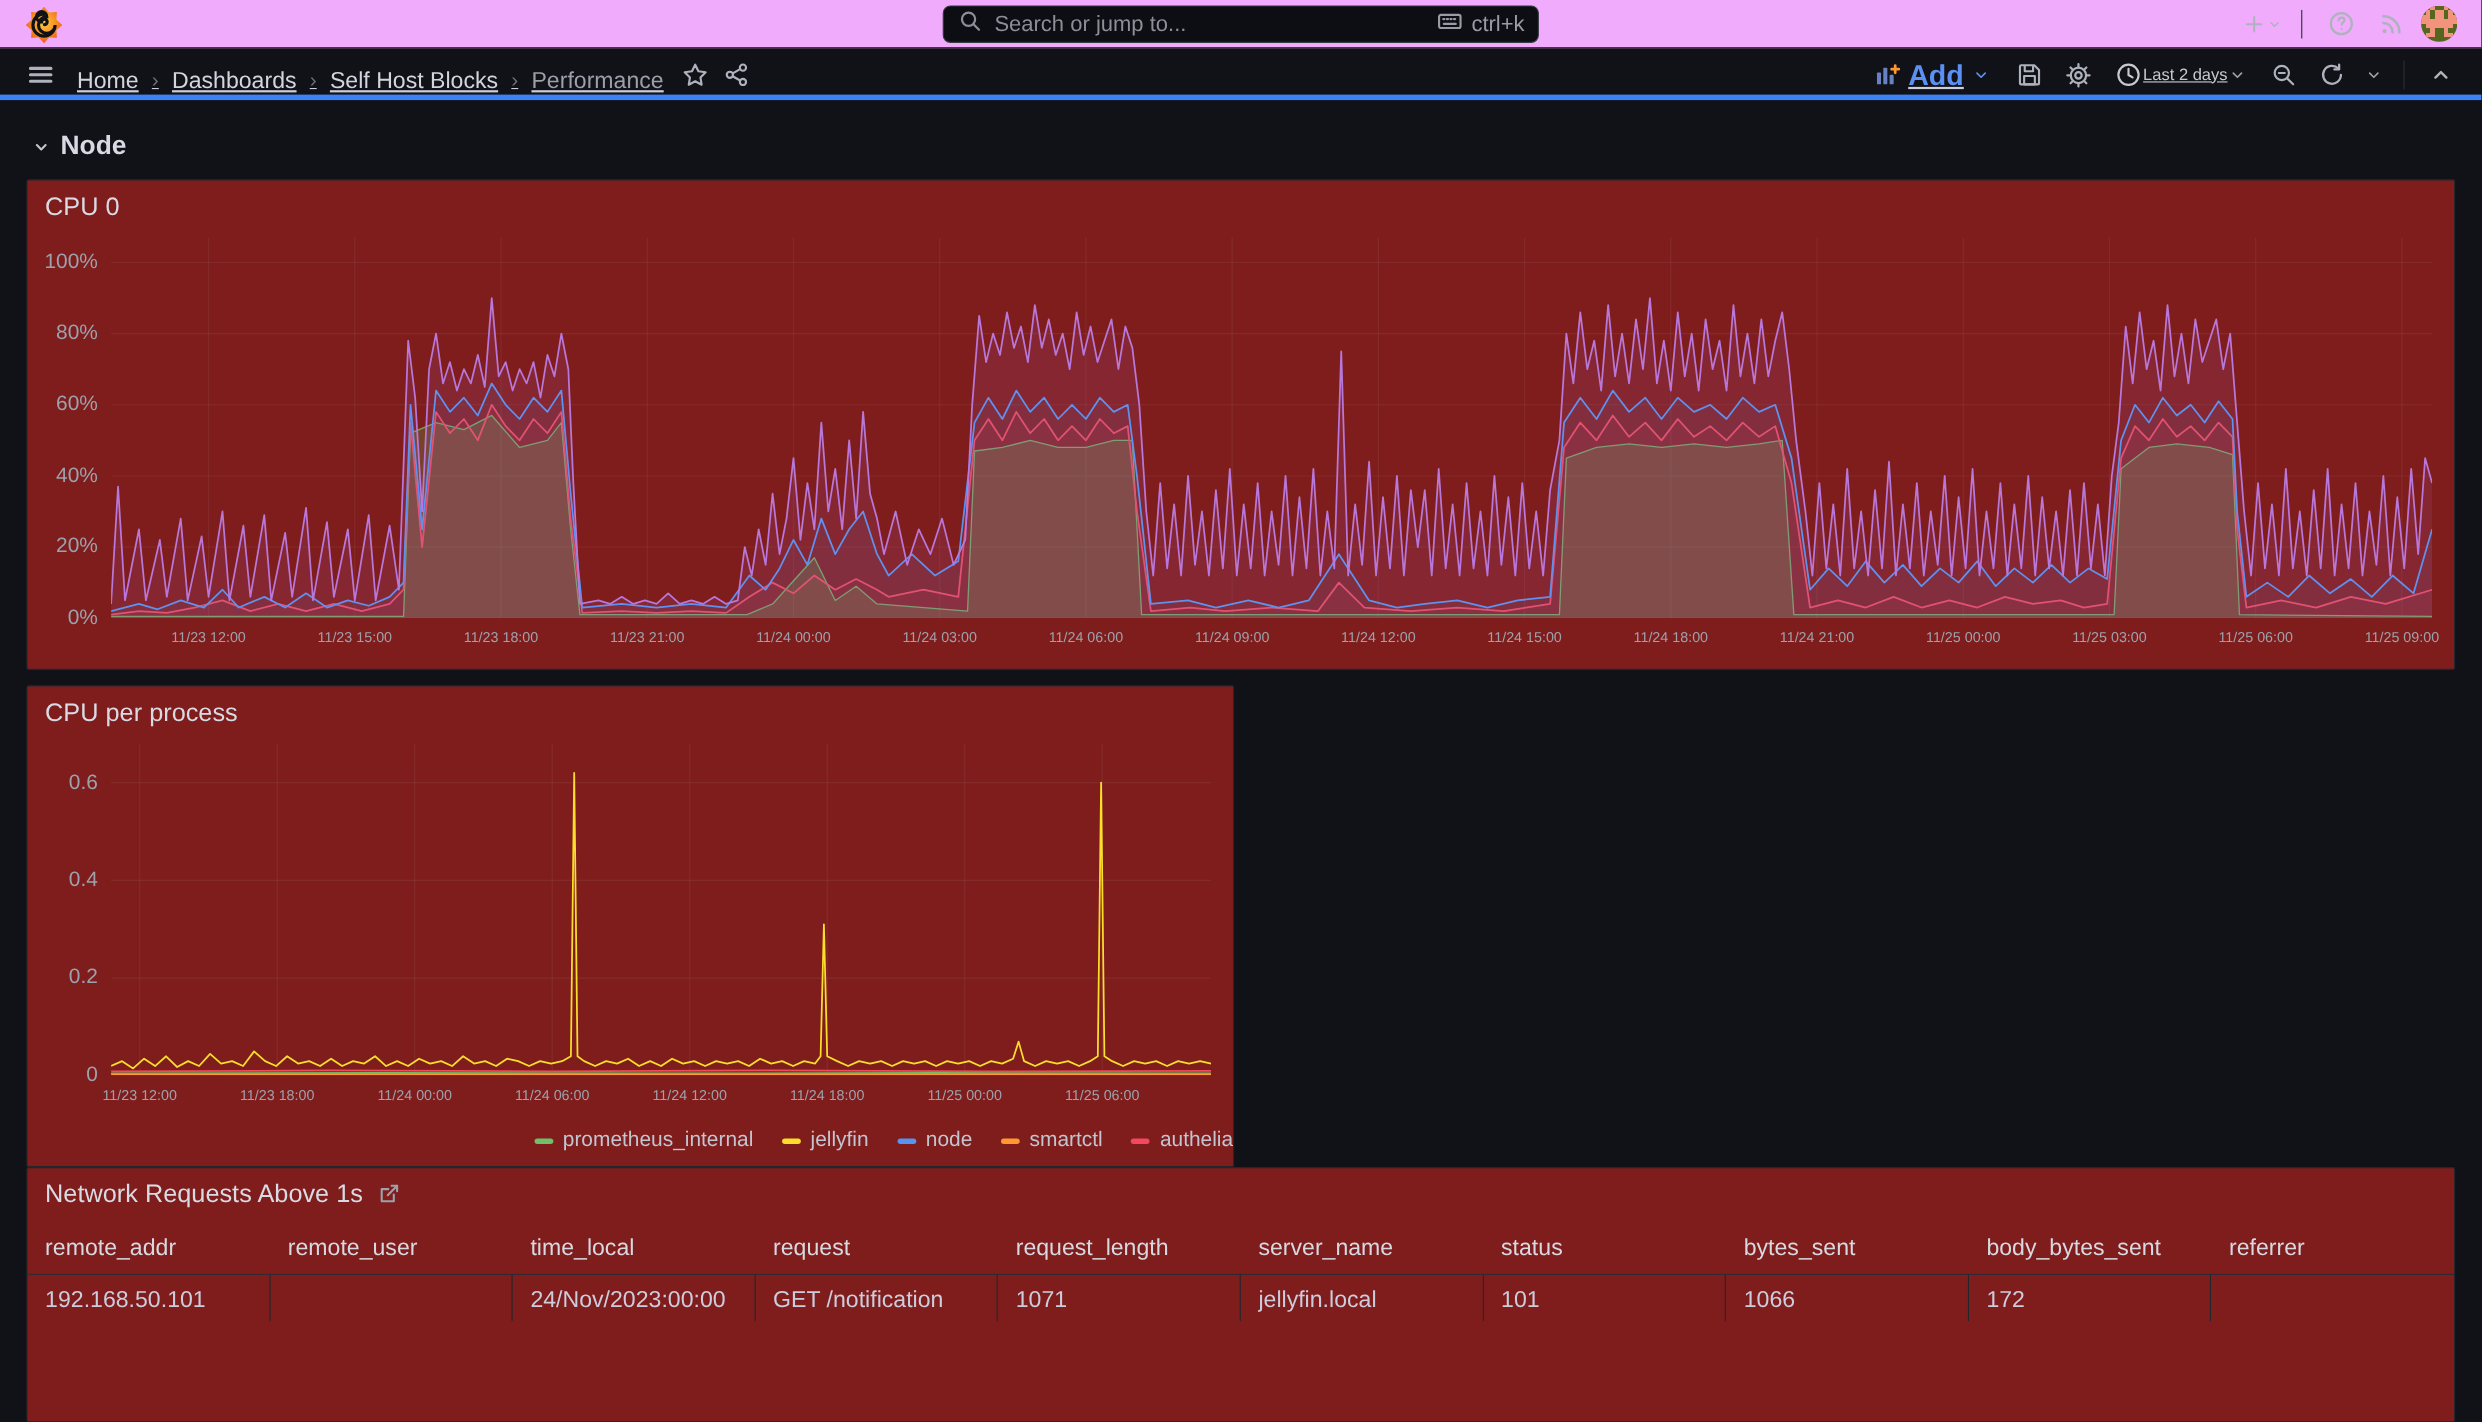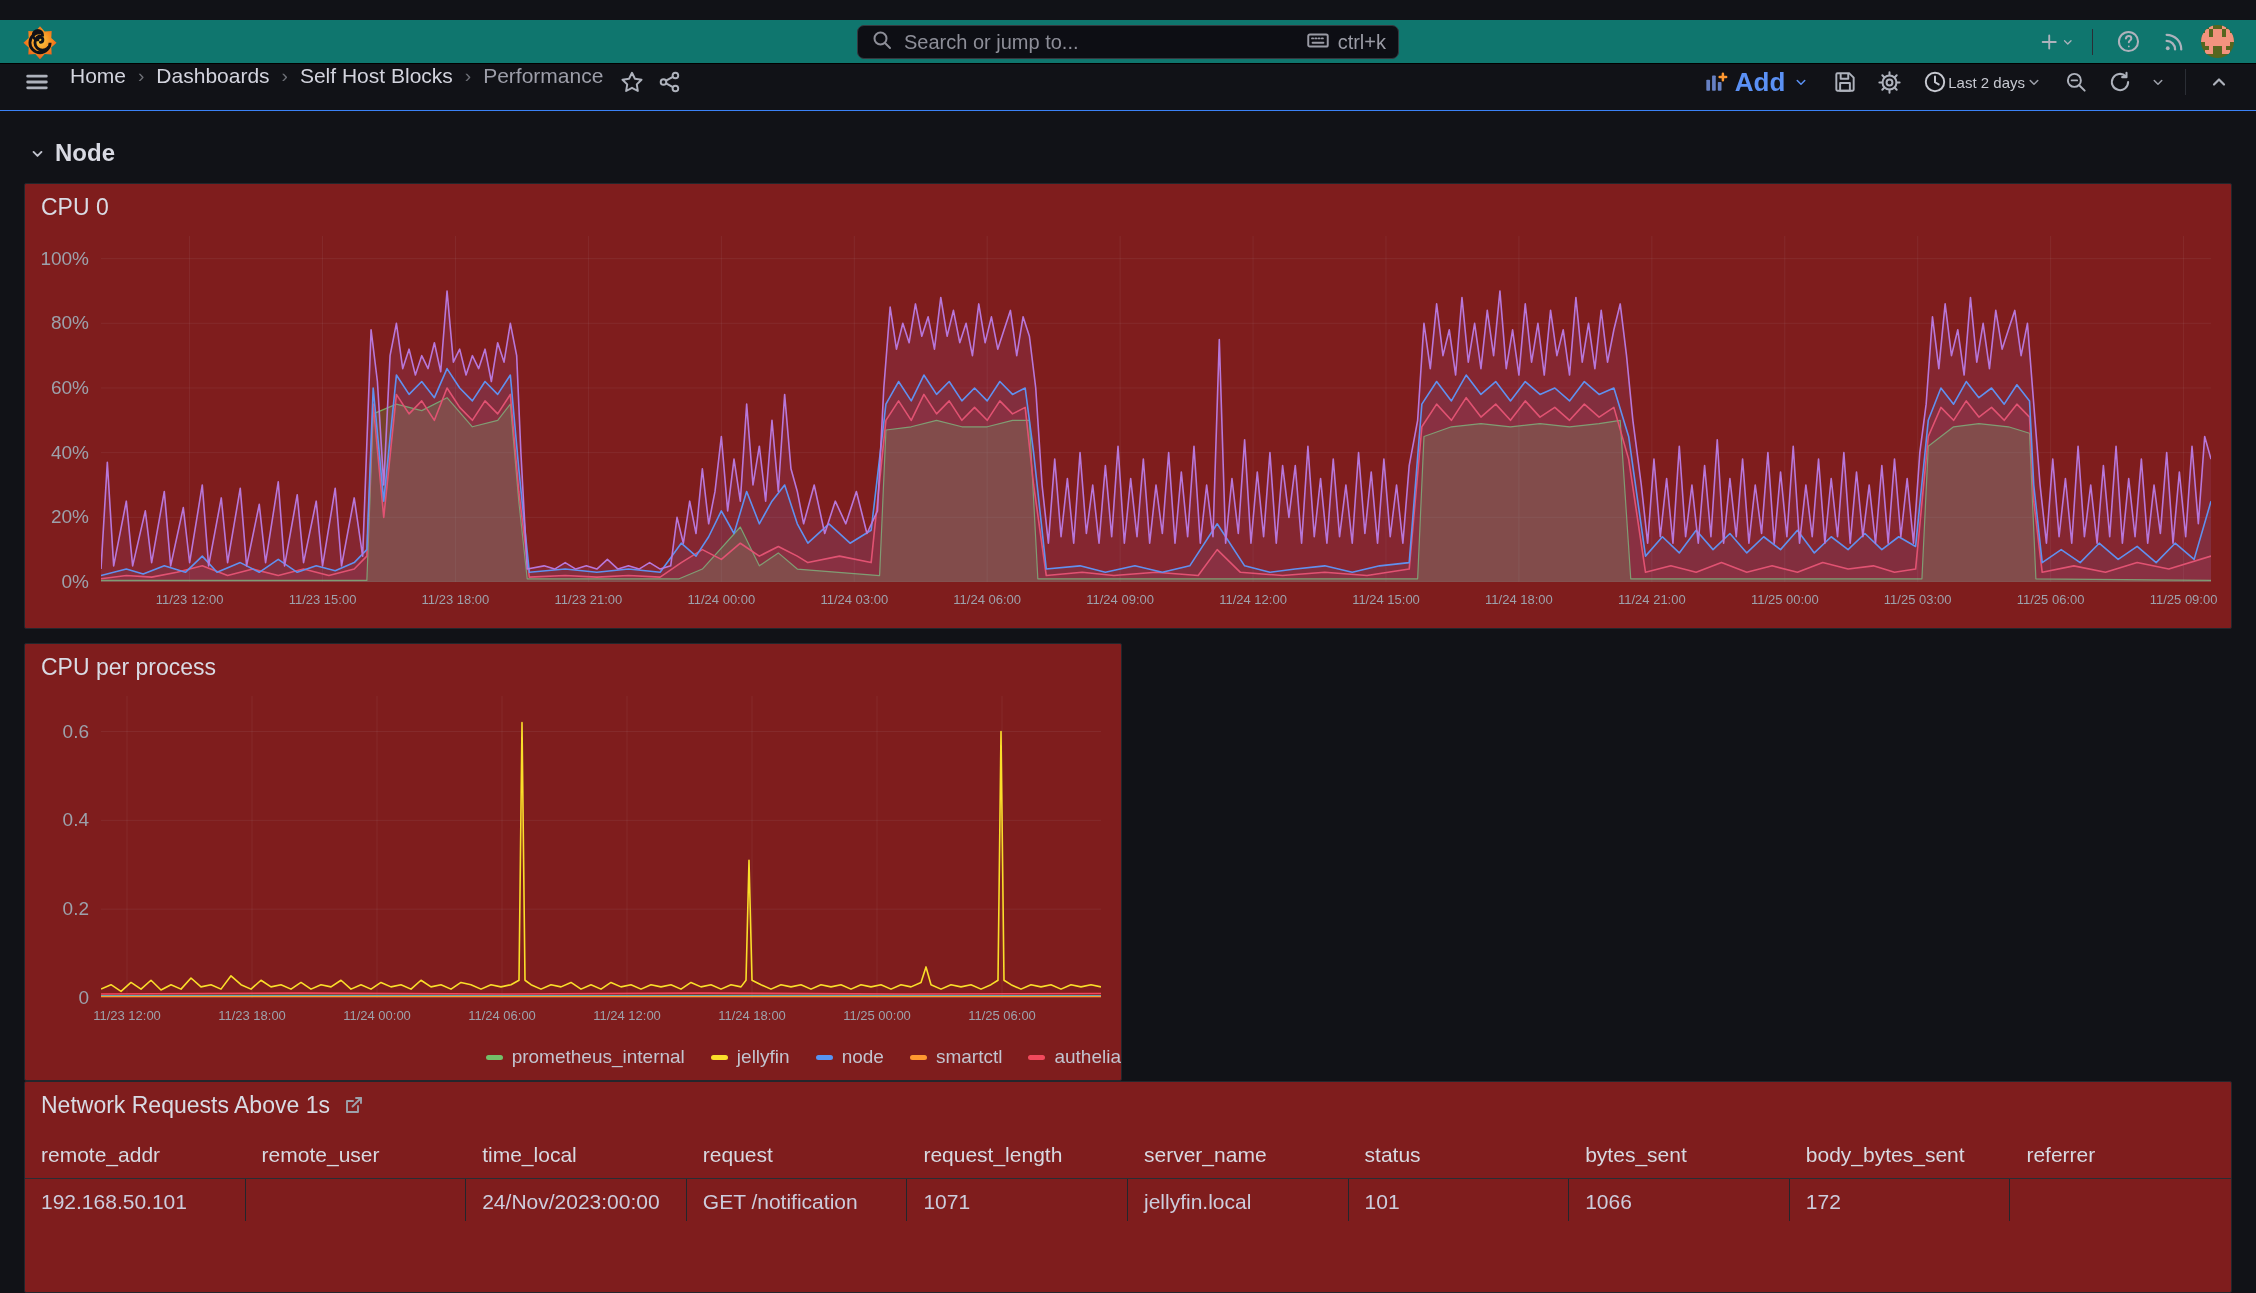--- a/index.html
+++ b/index.html
@@ -8,21 +8,21 @@
     width:2256px; height:1293px; overflow:hidden;
     font-family:"Liberation Sans", sans-serif;
     font-size:21px; color:#ccccdc;
   }
   .page { height:1293px; display:flex; flex-direction:column; }
 
   
   .topnav {
     height:44px; flex:none; position:relative;
     display:flex; align-items:center; padding:0 22px;
-    background:#0f766e; border-bottom:1px solid #000;margin-top:20px;
+    background:#f0abfc; border-bottom:1px solid #000;
   }
   .logo { width:36px; height:36px; display:block; }
   .searchbox {
     position:absolute; left:50%; top:5px; transform:translateX(-50%);
     width:542px; height:34px; display:flex; align-items:center; gap:10px;
     background:#0d0e14; border:1px solid #35383f; border-radius:7px; padding:0 12px;
     color:#8d8e98;
   }
   .searchbox input {
     flex:1; background:transparent; border:none; outline:none;
@@ -34,22 +34,22 @@
   .iconbtn {
     width:38px; height:36px; display:flex; align-items:center; justify-content:center;
     color:#aeb2bc; border-radius:4px; cursor:pointer; background:transparent; border:none;
   }
   .iconbtn svg { display:block; }
   .vdiv { width:1px; height:26px; background:#2b2e35; margin:0 8px; }
   .avatar { width:33px; height:33px; border-radius:50%; overflow:hidden; display:block; }
 
   
   .toolbar {
-    height:47px; flex:none; display:flex; align-items:flex-start;
-    padding:0 18px; border-bottom:1px solid #3b82f6;
+    height:47px; flex:none; display:flex; align-items:flex-end;
+    padding:0 18px; border-bottom:5px solid #3b82f6;text-decoration:underline;
   }
   .crumbs { display:flex; align-items:center; gap:12px; margin-left:14px; }
   .crumb { color:#d3d4de; cursor:pointer; }
   .crumb.current { color:#9d9ea9; cursor:default; }
   .crumb-sep { color:#6e7077; font-size:19px; }
   .toolbar-right { margin-left:auto; display:flex; align-items:center; gap:6px; }
   .addbtn {
     display:flex; align-items:center; gap:7px; padding:0 10px; height:36px;
     color:#5b91f5; font-weight:600; background:none; border:none; font-size:26px; cursor:pointer;
   }

